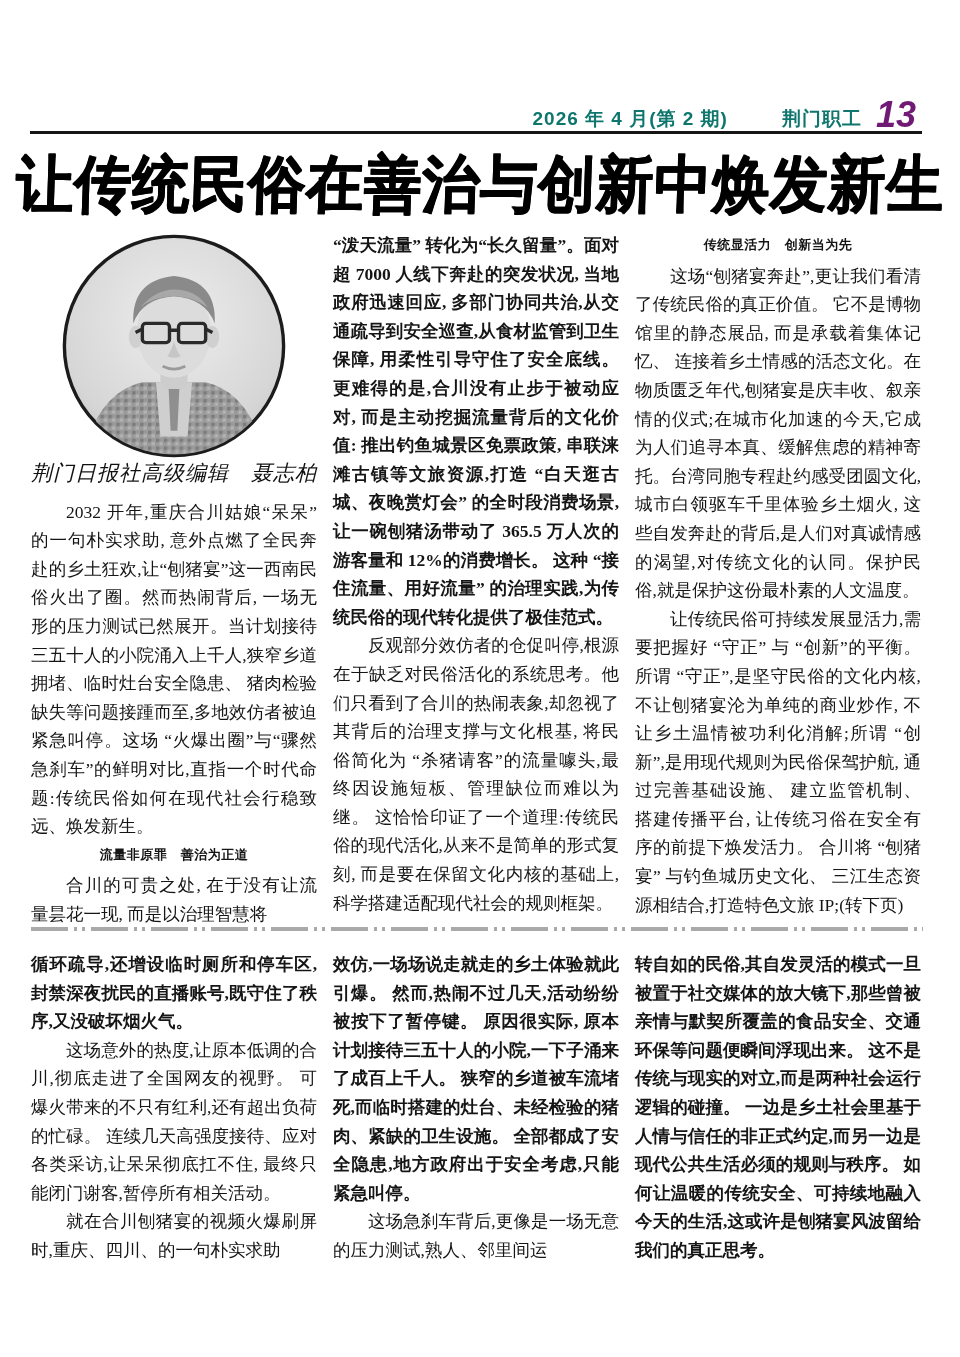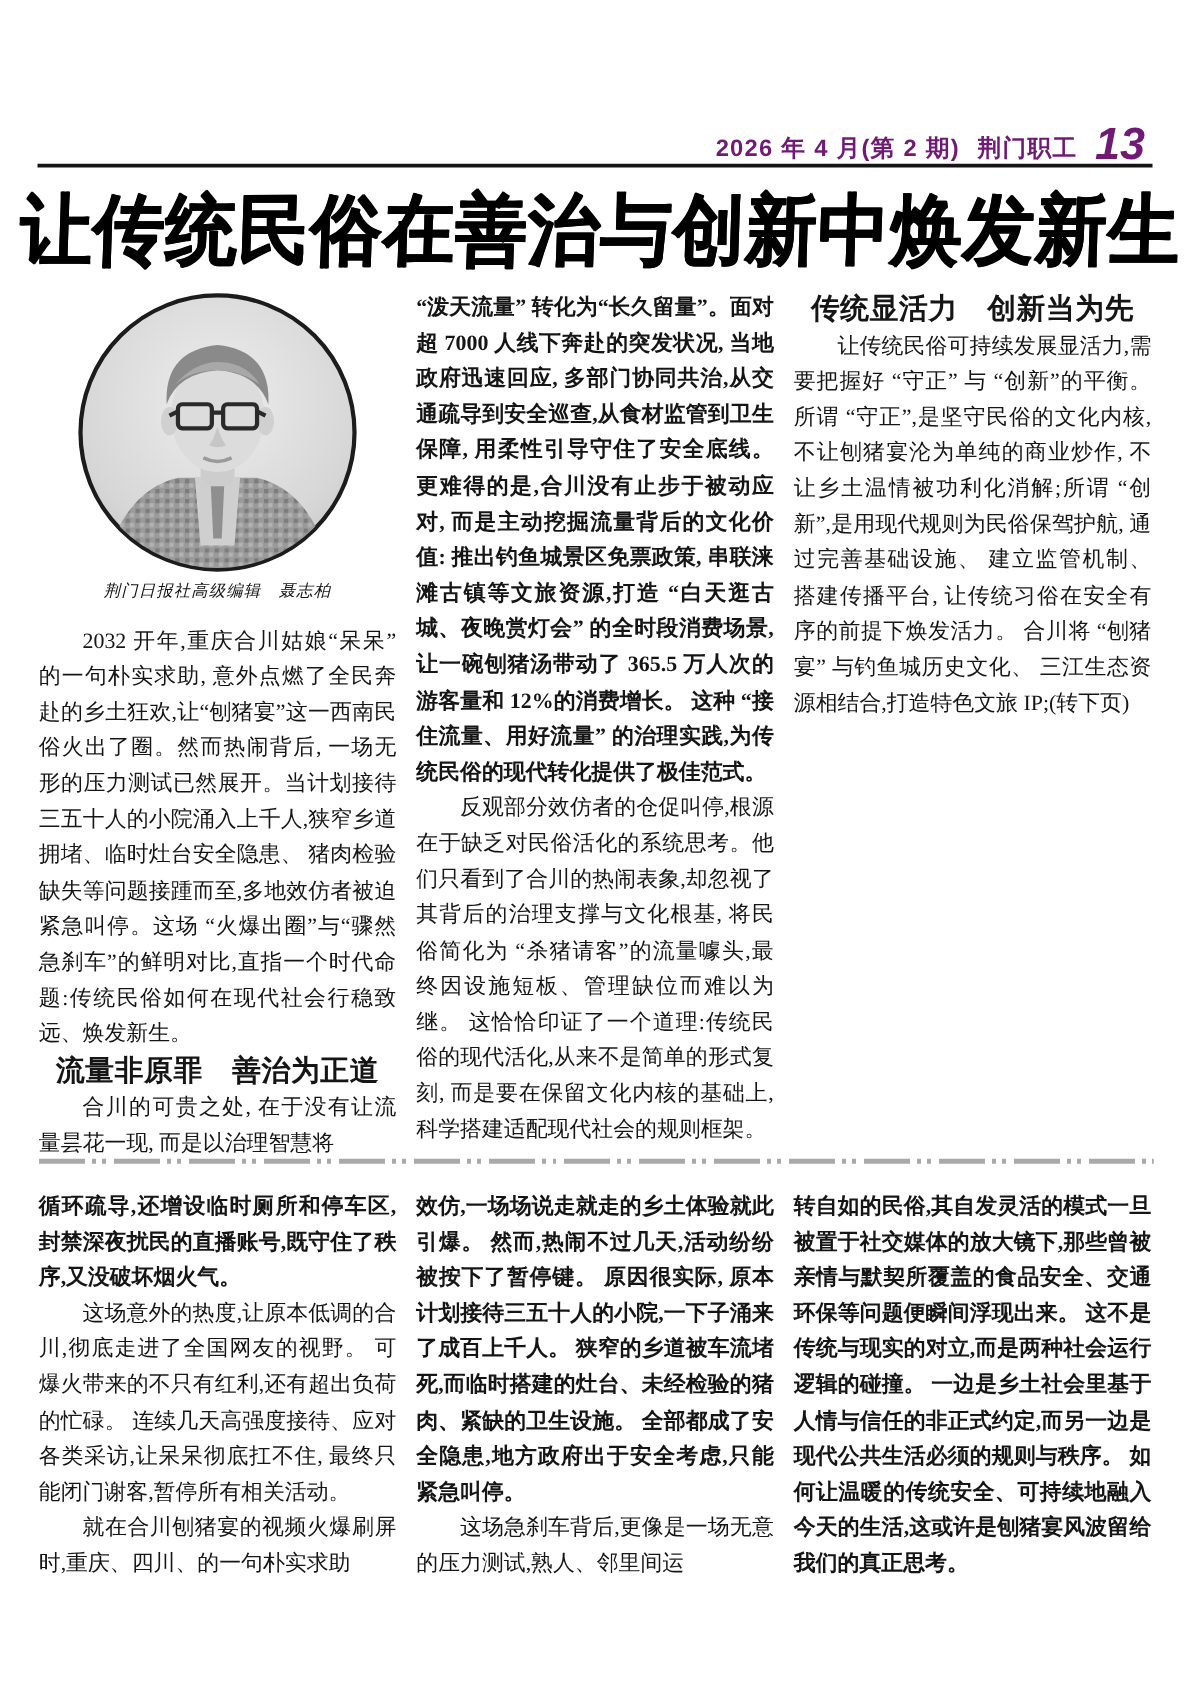--- a/index.html
+++ b/index.html
@@ -11,21 +11,21 @@
     color:#1a1a1a;
     overflow:hidden;
   }
   
   .masthead{
     position:absolute;top:92px;right:44px;
     display:flex;align-items:baseline;gap:14px;
     font-family:"Liberation Sans","DejaVu Sans",sans-serif;
   }
   .masthead .issue,.masthead .pub{
-    font-size:19px;font-weight:bold;letter-spacing:1px;color:#701a75;
+    font-size:19px;font-weight:bold;letter-spacing:1px;color:#0f766e;margin-left:40px;
   }
   .masthead .pageno{
     font-size:36px;font-weight:bold;font-style:italic;color:#701a75;
     transform:translateY(2px);
   }
   .header-rule{
     position:absolute;top:131px;left:30px;width:892px;
     border-top:3px solid #151515;
   }
   
@@ -49,33 +49,33 @@
   .col{
     width:286px;flex:0 0 286px;
     font-size:17.5px;line-height:28.6px;
     text-align:justify;
     color:#151515;
   }
   .col p,.col h3{margin:0;}
   .para{text-indent:2em;}
   .cont{text-indent:0;font-weight:bold;}
   .subhead{
-    font-family:Liberation Sans, sans-serif;
-    font-size:23px;font-weight:bold;text-align:center;
+    font-family:Liberation Mono, monospace;
+    font-size:13px;font-weight:bold;text-align:center;
     letter-spacing:.5px;padding:1px 0;
   }
   
   .photo-wrap{width:100%;margin:2px 0 10px 0;text-align:center;}
   .photo{
     width:226px;height:226px;margin:0 auto;display:block;
   }
   .photo-caption{
     margin-top:6px;
     font-style:italic;
-    font-size:13px;letter-spacing:1px;
+    font-size:21px;letter-spacing:1px;
     text-align:center;text-indent:0;
     color:#111;
   }
   
   .section-divider{
     position:absolute;top:927px;left:31px;width:892px;height:4px;
     background:repeating-linear-gradient(90deg,
       #a9a9a9 0 37px,
       rgba(0,0,0,0) 37px 43px,
       #a9a9a9 43px 46px,
@@ -152,20 +152,21 @@
           <h3 class="subhead">流量非原罪　善治为正道</h3>
           <p class="para">合川的可贵之处, 在于没有让流量昙花一现, 而是以治理智慧将</p>
         </div>
     </div>
     <div class="col">
         <p class="cont">“泼天流量” 转化为“长久留量”。面对超 7000 人线下奔赴的突发状况, 当地政府迅速回应, 多部门协同共治,从交通疏导到安全巡查,从食材监管到卫生保障, 用柔性引导守住了安全底线。更难得的是,合川没有止步于被动应对, 而是主动挖掘流量背后的文化价值: 推出钓鱼城景区免票政策, 串联涞滩古镇等文旅资源,打造 “白天逛古城、夜晚赏灯会” 的全时段消费场景, 让一碗刨猪汤带动了 365.5 万人次的游客量和 12%的消费增长。 这种 “接住流量、用好流量” 的治理实践,为传统民俗的现代转化提供了极佳范式。</p>
         <p class="para">反观部分效仿者的仓促叫停,根源在于缺乏对民俗活化的系统思考。他们只看到了合川的热闹表象,却忽视了其背后的治理支撑与文化根基, 将民俗简化为 “杀猪请客”的流量噱头,最终因设施短板、管理缺位而难以为继。 这恰恰印证了一个道理:传统民俗的现代活化,从来不是简单的形式复刻, 而是要在保留文化内核的基础上, 科学搭建适配现代社会的规则框架。</p>
       </div>
     <div class="col">
         <h3 class="subhead">传统显活力　创新当为先</h3>
+        <p class="para">这场“刨猪宴奔赴”,更让我们看清了传统民俗的真正价值。 它不是博物馆里的静态展品, 而是承载着集体记忆、 连接着乡土情感的活态文化。在物质匮乏年代,刨猪宴是庆丰收、叙亲情的仪式;在城市化加速的今天,它成为人们追寻本真、缓解焦虑的精神寄托。台湾同胞专程赴约感受团圆文化, 城市白领驱车千里体验乡土烟火, 这些自发奔赴的背后,是人们对真诚情感的渴望,对传统文化的认同。保护民俗,就是保护这份最朴素的人文温度。</p>
         <p class="para">让传统民俗可持续发展显活力,需要把握好 “守正” 与 “创新”的平衡。 所谓 “守正”,是坚守民俗的文化内核, 不让刨猪宴沦为单纯的商业炒作, 不让乡土温情被功利化消解;所谓 “创新”,是用现代规则为民俗保驾护航, 通过完善基础设施、 建立监管机制、 搭建传播平台, 让传统习俗在安全有序的前提下焕发活力。 合川将 “刨猪宴” 与钓鱼城历史文化、 三江生态资源相结合,打造特色文旅 IP;(转下页)</p>
       </div>
   </div>
 
   <div class="section-divider"></div>
 
   <div class="cols bottom">
     <div class="col">
         <p class="cont">循环疏导,还增设临时厕所和停车区, 封禁深夜扰民的直播账号,既守住了秩序,又没破坏烟火气。</p>
         <p class="para">这场意外的热度,让原本低调的合川,彻底走进了全国网友的视野。 可爆火带来的不只有红利,还有超出负荷的忙碌。 连续几天高强度接待、应对各类采访,让呆呆彻底扛不住, 最终只能闭门谢客,暂停所有相关活动。</p>

